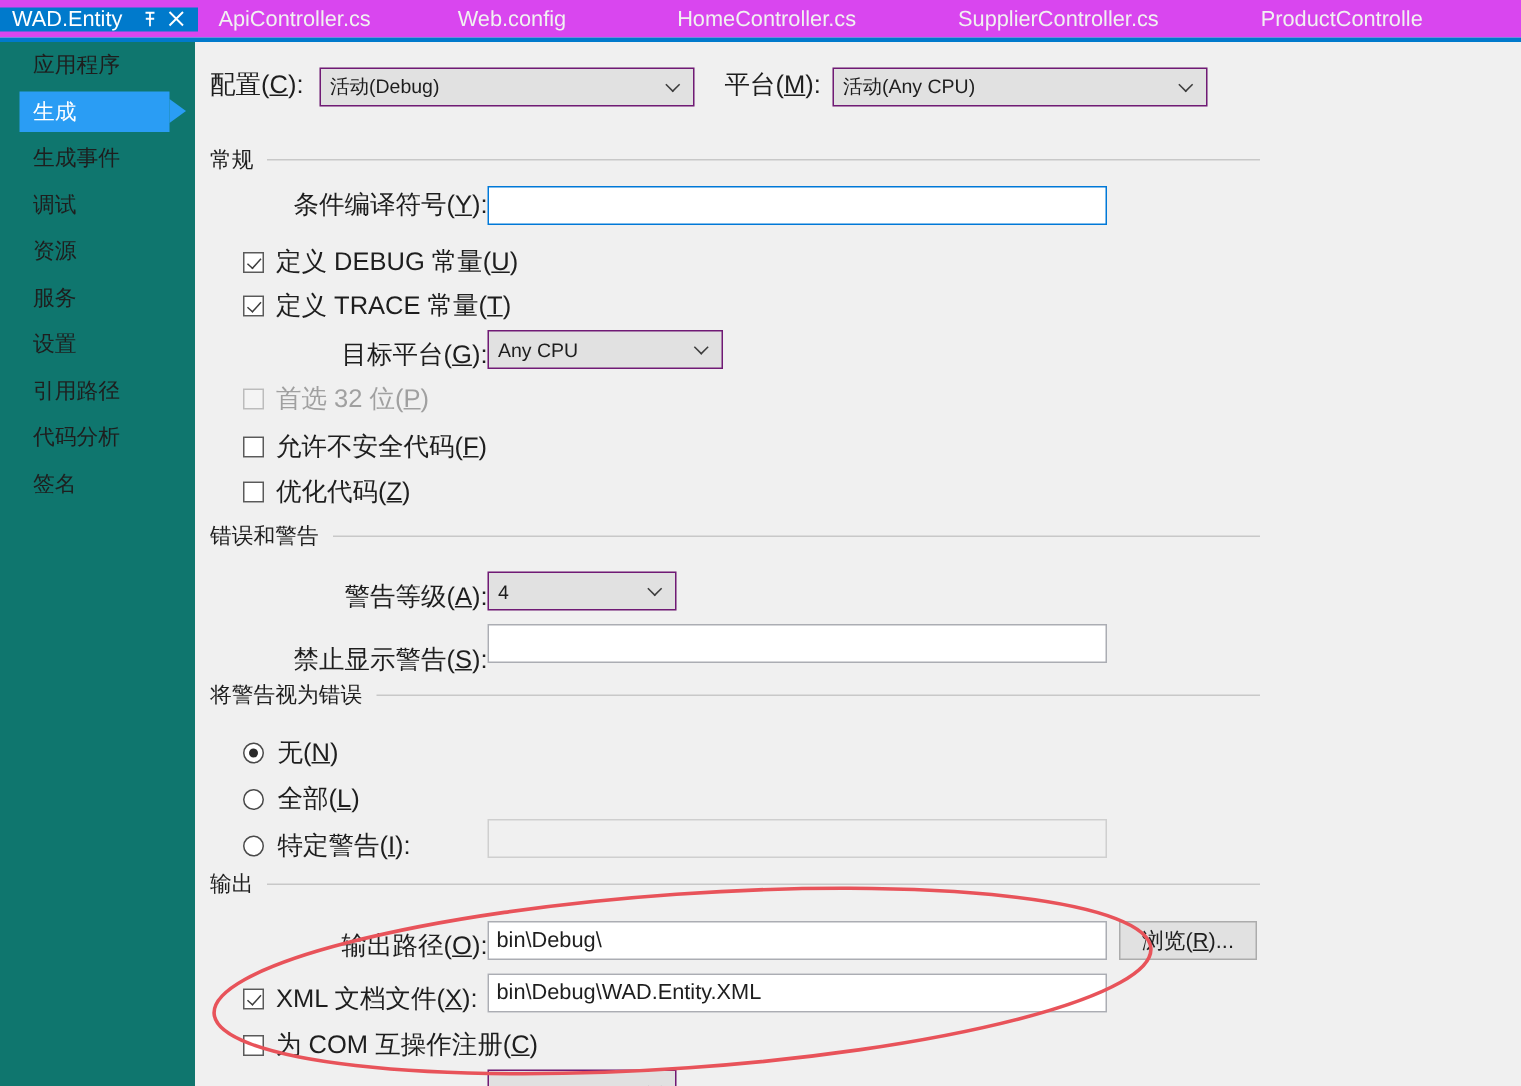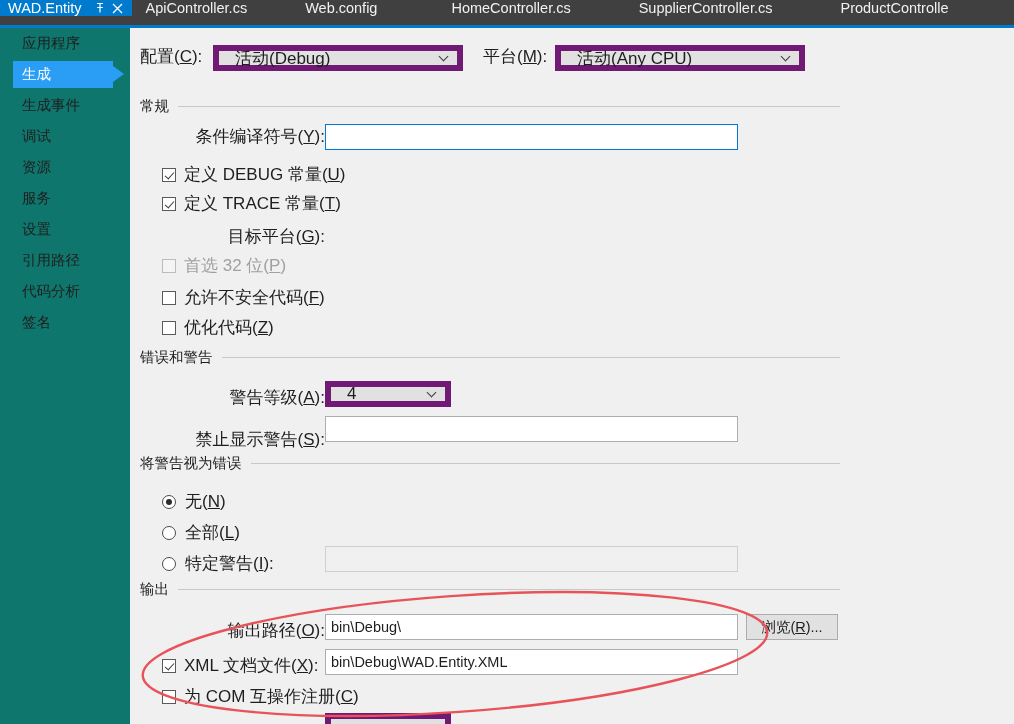--- a/index.html
+++ b/index.html
@@ -9,22 +9,22 @@
     background: #f0f0f0;
     font-family: "Liberation Sans", "DejaVu Sans", sans-serif;
     font-size: 14px;
     color: #1e1e1e;
   }
   #app { position: relative; width: 1014px; height: 724px; }
 
   
   #tabstrip {
     position: absolute; left: 0; top: 0; width: 1014px; height: 25px;
-    background: #404040;
-    display: flex; align-items: flex-start;
+    background: #d946ef;
+    display: flex; align-items: center;
     overflow: hidden;
   }
   #tabstrip .tab {
     display: flex; align-items: center;
     padding: 0 14px;
     color: #f1f1f1;
     font-size: 14.5px;
     white-space: nowrap;
     box-sizing: border-box;
   }
@@ -86,26 +86,26 @@
   .row { position: absolute; display: flex; align-items: center; }
 
   label.fl { font-size: 17px; color: #1e1e1e; white-space: nowrap; }
   label.fl.disabled { color: #a0a0a0; }
   .u { text-decoration: underline; }
 
   
   .combo {
     position: relative;
     background: #e1e1e1;
-    border: 6px solid #701a75;
+    border: 1px solid #701a75;
     box-sizing: border-box;
     height: 26px;
     display: flex; align-items: center;
-    padding-left: 16px;
-    font-size: 17px;
+    padding-left: 6px;
+    font-size: 13px;
     color: #1e1e1e;
     white-space: nowrap;
   }
   .combo .chev {
     position: absolute; right: 8px; top: 50%;
     width: 9px; height: 9px; margin-top: -5px;
   }
   .combo .chev::before {
     content: ""; position: absolute; left: 0; top: 0;
     width: 6px; height: 6px;
@@ -311,20 +311,24 @@
     </div>
 
     <div class="cb-wrap" style="position:absolute; left:32px; top:164px;">
       <span class="cbox checked"></span>
       <label class="fl">定义 TRACE 常量(<span class="u">T</span>)</label>
     </div>
 
     <div class="row" style="left:35px; top:197px; width:160px; justify-content:flex-end;">
       <label class="fl">目标平台(<span class="u">G</span>):</label>
     </div>
+    <div class="combo" style="position:absolute; left:195px; top:192px; width:157px;">
+      <span>Any CPU</span>
+      <span class="chev"></span>
+    </div>
 
     <div class="cb-wrap" style="position:absolute; left:32px; top:226px;">
       <span class="cbox disabled"></span>
       <label class="fl disabled">首选 32 位(<span class="u">P</span>)</label>
     </div>
 
     <div class="cb-wrap" style="position:absolute; left:32px; top:258px;">
       <span class="cbox"></span>
       <label class="fl">允许不安全代码(<span class="u">F</span>)</label>
     </div>

